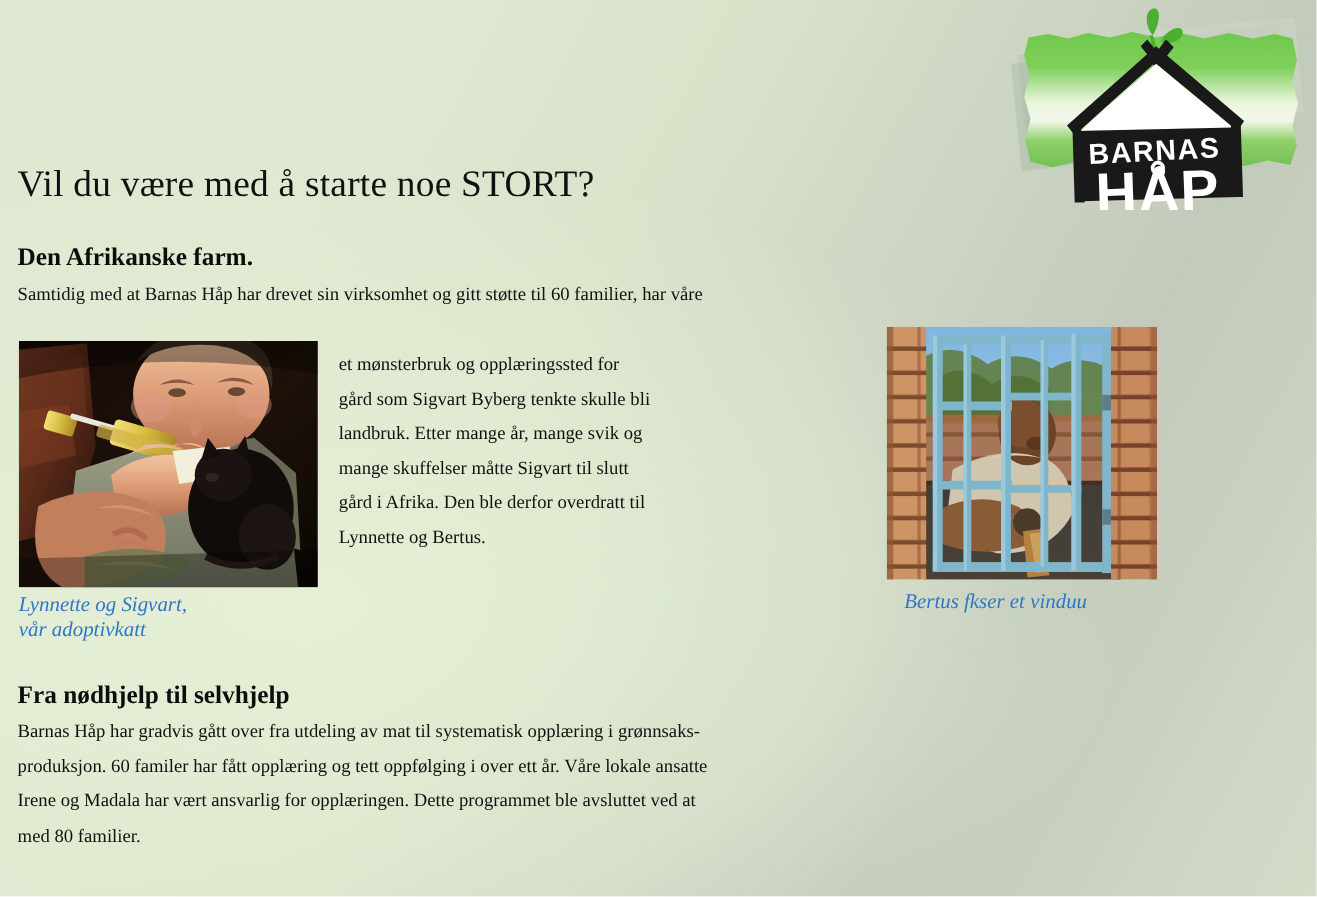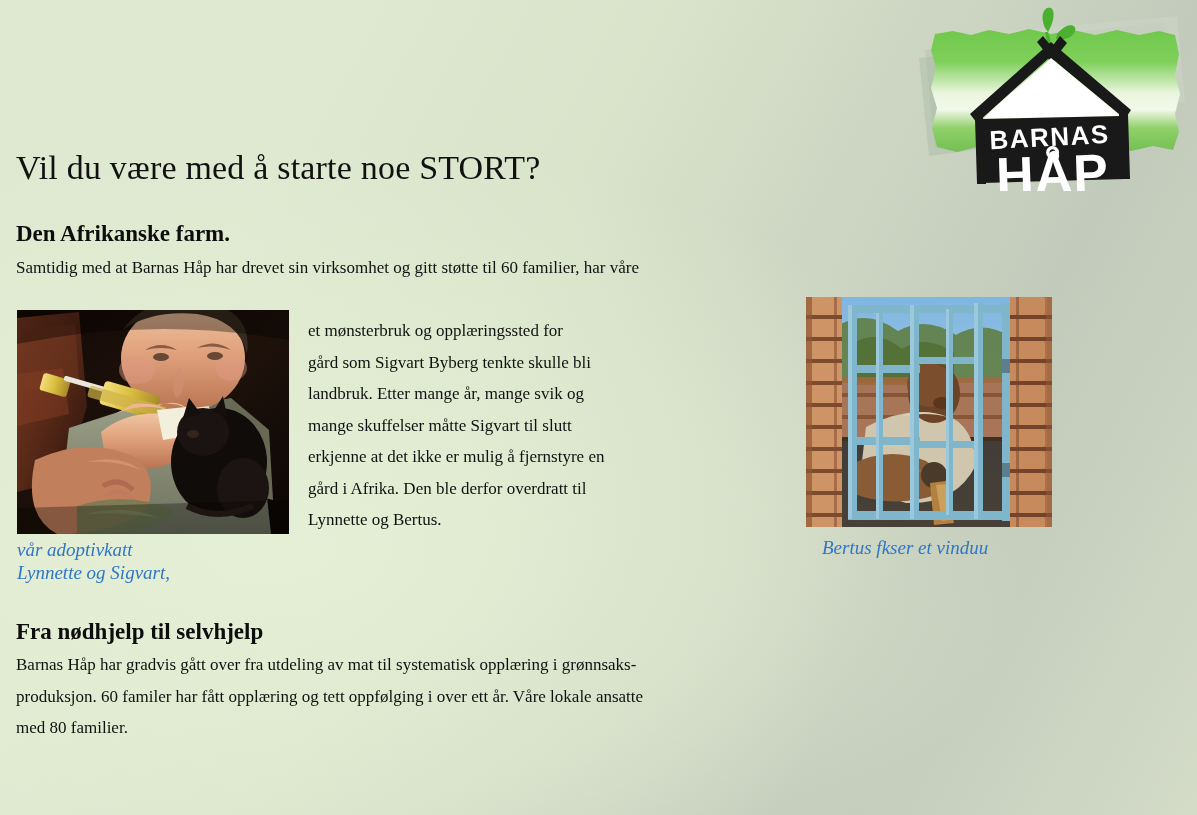--- a/index.html
+++ b/index.html
@@ -206,21 +206,20 @@
         <span class="ln">Samtidig med at Barnas Håp har drevet sin virksomhet og gitt støtte til 60 familier, har våre</span>
       </p>
     </div>
 
     <div class="body-text" id="wrap-text">
       <p>
         <span class="ln">et mønsterbruk og opplæringssted for</span>
         <span class="ln">gård som Sigvart Byberg tenkte skulle bli</span>
         <span class="ln">landbruk. Etter mange år, mange svik og</span>
         <span class="ln">mange skuffelser måtte Sigvart til slutt</span>
-        <span class="ln">erkjenne at det ikke er mulig å fjernstyre en</span>
         <span class="ln">gård i Afrika. Den ble derfor overdratt til</span>
         <span class="ln">Lynnette og Bertus.</span>
       </p>
     </div>
 
     <div class="photo" id="photo-left">
       <svg viewBox="0 0 272 224" xmlns="http://www.w3.org/2000/svg" preserveAspectRatio="none">
         <defs>
           <linearGradient id="pL-bg" x1="0" y1="0" x2="1" y2="1">
             <stop offset="0%" stop-color="#140a06"></stop>
@@ -302,22 +301,22 @@
         <path d="M60,196 Q110,180 156,200 Q150,224 60,224 Z" fill="#6e7a52" opacity="0.8"></path>
         <path d="M70,204 Q108,194 142,208 Q110,202 70,204 Z" fill="#8a9568" opacity="0.7"></path>
 
         <rect width="272" height="224" fill="none"></rect>
         <path d="M0,0 L272,0 L272,30 Q136,6 0,34 Z" fill="#000000" opacity="0.35"></path>
         <path d="M0,198 L272,190 L272,224 L0,224 Z" fill="#000000" opacity="0.3"></path>
       </svg>
     </div>
 
     <div class="caption" id="caption-left">
+      <span class="ln">Lynnette og Sigvart,</span>
       <span class="ln">vår adoptivkatt</span>
-      <span class="ln">Lynnette og Sigvart,</span>
     </div>
 
     <div class="photo" id="photo-right">
       <svg viewBox="0 0 246 230" xmlns="http://www.w3.org/2000/svg" preserveAspectRatio="none">
         <defs>
           <linearGradient id="pR-sky" x1="0" y1="0" x2="0" y2="1">
             <stop offset="0%" stop-color="#7fb6e2"></stop>
             <stop offset="60%" stop-color="#aacce6"></stop>
             <stop offset="100%" stop-color="#cddeea"></stop>
           </linearGradient>
@@ -407,18 +406,19 @@
     <div class="caption" id="caption-right">
       <span class="ln">Bertus fkser et vinduu</span>
     </div>
 
     <div class="sec-head" id="sec-head-2">Fra nødhjelp til selvhjelp</div>
 
     <div class="body-text" id="bottom-text">
       <p>
         <span class="ln">Barnas Håp har gradvis gått over fra utdeling av mat til systematisk opplæring i grønnsaks-</span>
         <span class="ln">produksjon. 60 familer har fått opplæring og tett oppfølging i over ett år. Våre lokale ansatte</span>
+        <span class="ln">Irene og Madala har vært ansvarlig for opplæringen. Dette programmet ble avsluttet ved at</span>
         <span class="ln">med 80 familier.</span>
       </p>
     </div>
 
   </div>
 </div>
 
 </body></html>

